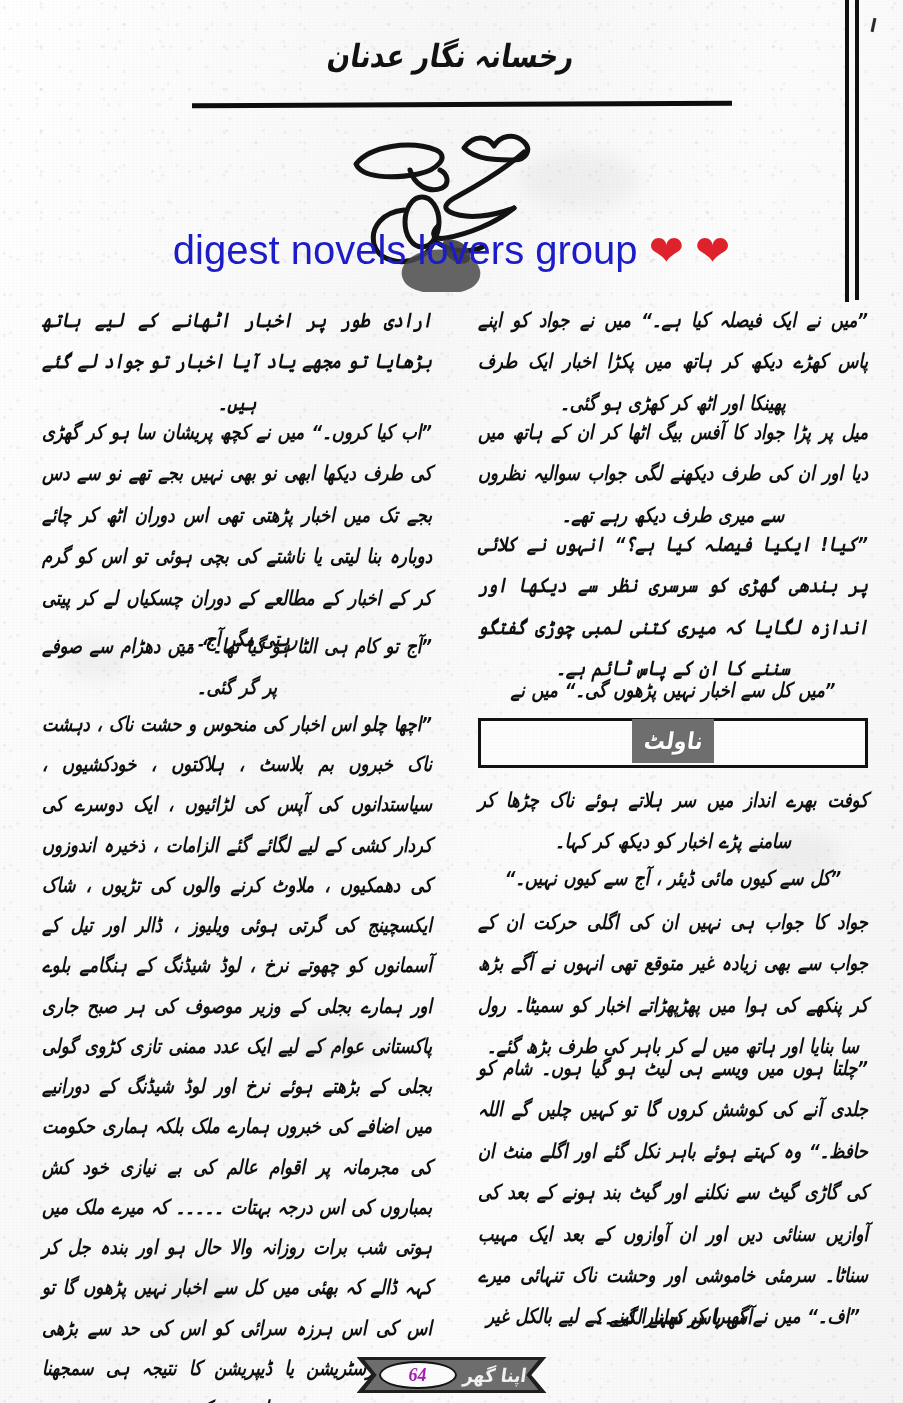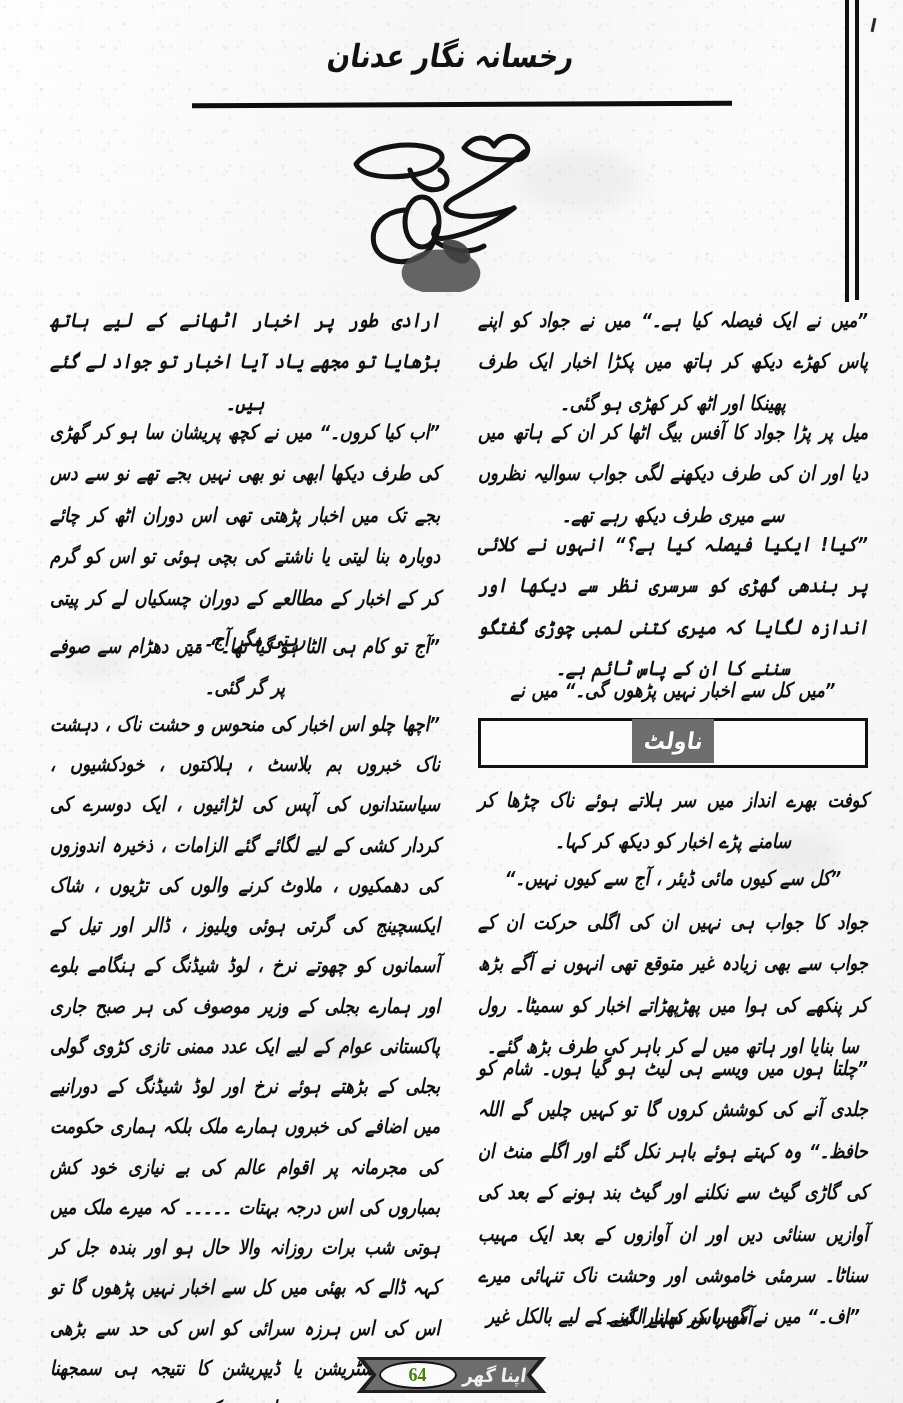--- a/index.html
+++ b/index.html
@@ -153,21 +153,21 @@
   }
   .col {
     position: absolute;
     top: 0;
     width: 390px;
     height: 1045px;
     direction: rtl;
     text-align: justify;
     text-align-last: center;
   }
-  .col.left  { left: 42px; margin-left: 8px; }
+  .col.left  { left: 42px; }
   .col.right { left: 478px; }
 
   .para {
     font-family: "DejaVu Sans", sans-serif;
     font-size: 16.5px;
     line-height: 34px;
     color: #0e0e0e;
     font-weight: 700;
     margin: 0 0 6px 0;
     direction: rtl;
@@ -248,22 +248,23 @@
     border: 2px solid #141414;
     border-radius: 50%;
     display: flex;
     align-items: center;
     justify-content: center;
   }
   .page-num {
     font-family: "Liberation Serif", serif;
     font-size: 18px;
     font-weight: 700;
-    color: #4d7c0f;
+    color: #a21caf;
     line-height: 1;
+    font-style: italic;
   }
   .mag-name {
     flex: 1;
     text-align: center;
     font-family: "DejaVu Sans", sans-serif;
     font-size: 17px;
     font-weight: 700;
     color: #f2f2f2;
     direction: rtl;
     transform: skewX(-8deg) scaleY(1.1);
@@ -312,20 +313,25 @@
         <path d="M86 98 C 66 100, 52 114, 56 132 C 60 148, 82 154, 100 146 C 112 140, 118 130, 116 122"></path>
 
         <path d="M118 130 C 134 140, 152 142, 166 134"></path>
       </g>
 
       <path d="M104 140 C 86 146, 78 160, 88 172 C 100 184, 140 186, 156 174 C 168 164, 162 148, 146 142 C 132 137, 116 136, 104 140 Z" fill="#4a4a4a" opacity="0.85"></path>
       <path d="M126 128 C 138 126, 150 132, 152 142 C 154 150, 146 154, 138 150 C 128 145, 122 136, 126 128 Z" fill="#3d3d3d" opacity="0.9"></path>
     </svg>
   </div>
 
+  <div class="watermark">
+    <span class="watermark-text">digest novels lovers group</span>
+    <span class="watermark-heart">❤</span>
+    <span class="watermark-heart">❤</span>
+  </div>
 
   <div class="columns">
 
     <div class="col left">
       <p class="para">ارادی طور پر اخبار اٹھانے کے لیے ہاتھ بڑھایا تو مجھے یاد آیا اخبار تو جواد لے گئے ہیں۔</p>
       <p class="para">”اب کیا کروں۔“ میں نے کچھ پریشان سا ہو کر گھڑی کی طرف دیکھا ابھی نو بھی نہیں بجے تھے نو سے دس بجے تک میں اخبار پڑھتی تھی اس دوران اٹھ کر چائے دوبارہ بنا لیتی یا ناشتے کی بچی ہوئی تو اس کو گرم کر کے اخبار کے مطالعے کے دوران چسکیاں لے کر پیتی رہتی مگر آج۔۔۔</p>
       <p class="para">”آج تو کام ہی الٹا ہو گیا تھا۔“ میں دھڑام سے صوفے پر گر گئی۔</p>
       <p class="para tight">”اچھا چلو اس اخبار کی منحوس و حشت ناک ، دہشت ناک خبروں بم بلاسٹ ، ہلاکتوں ، خودکشیوں ، سیاستدانوں کی آپس کی لڑائیوں ، ایک دوسرے کی کردار کشی کے لیے لگائے گئے الزامات ، ذخیرہ اندوزوں کی دھمکیوں ، ملاوٹ کرنے والوں کی تڑیوں ، شاک ایکسچینج کی گرتی ہوئی ویلیوز ، ڈالر اور تیل کے آسمانوں کو چھوتے نرخ ، لوڈ شیڈنگ کے ہنگامے بلوے اور ہمارے بجلی کے وزیر موصوف کی ہر صبح جاری پاکستانی عوام کے لیے ایک عدد ممنی تازی کڑوی گولی بجلی کے بڑھتے ہوئے نرخ اور لوڈ شیڈنگ کے دورانیے میں اضافے کی خبروں ہمارے ملک بلکہ ہماری حکومت کی مجرمانہ پر اقوام عالم کی بے نیازی خود کش بمباروں کی اس درجہ بہتات ۔۔۔۔۔ کہ میرے ملک میں ہوتی شب برات روزانہ والا حال ہو اور بندہ جل کر کہہ ڈالے کہ بھئی میں کل سے اخبار نہیں پڑھوں گا تو اس کی اس ہرزہ سرائی کو اس کی حد سے بڑھی ہوئی فرسٹریشن یا ڈیپریشن کا نتیجہ ہی سمجھنا چاہیے نہ کہ</p>
     </div>
 

